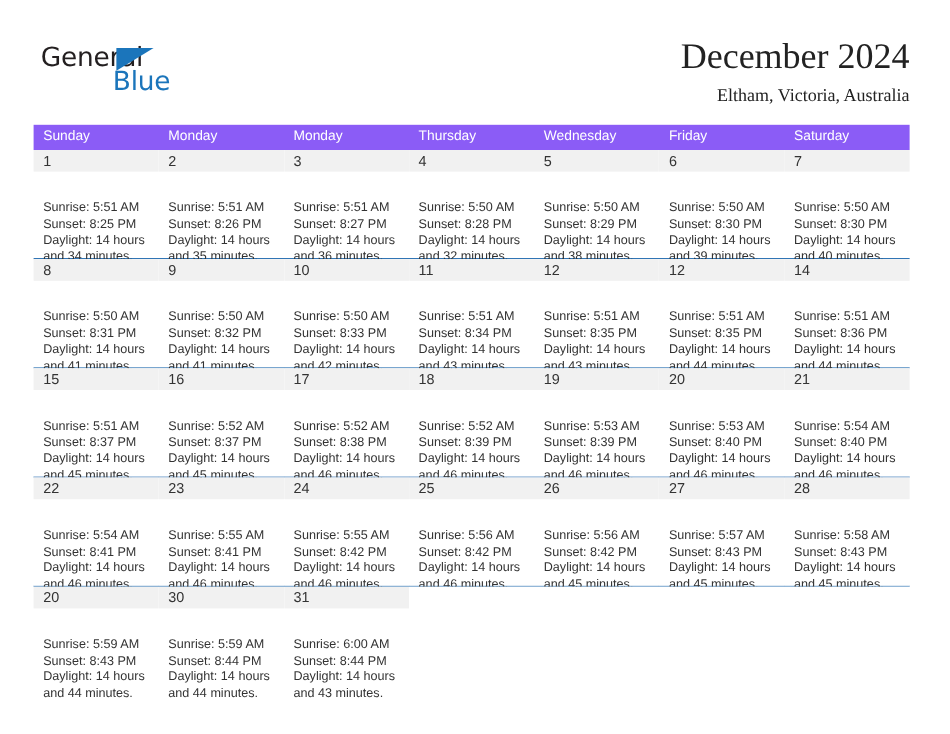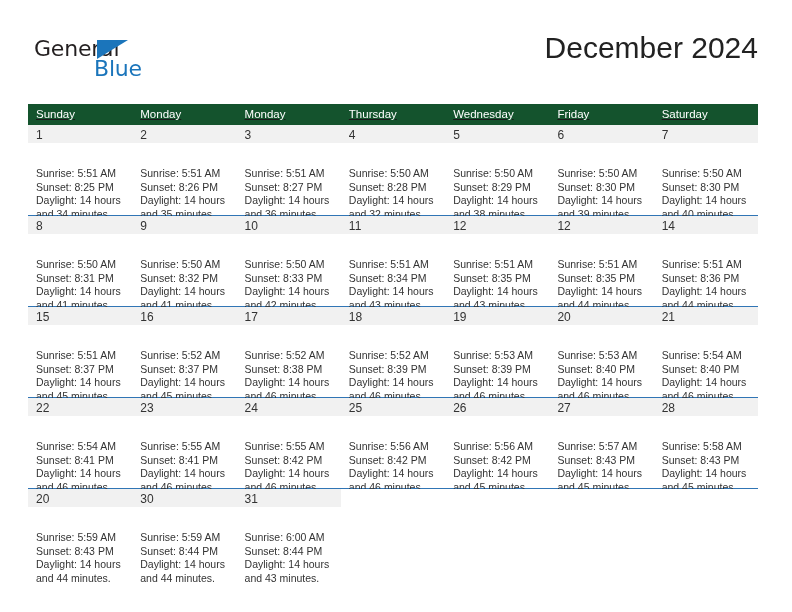--- a/index.html
+++ b/index.html
@@ -66,20 +66,21 @@
     color: #1b75bb;
     font-family: "DejaVu Sans", sans-serif;
     font-weight: 400;
   }
 
   .title-block {
     position: absolute;
     right: 34px;
     top: 30px;
     text-align: right;
+    font-family: Liberation Serif, serif;
   }
   .month-title {
     font-size: 30px;
     font-weight: 400;
     color: #222222;
     line-height: 36px;
     white-space: nowrap;
   }
   .location {
     margin-top: 5px;
@@ -93,23 +94,22 @@
   
   .calendar {
     position: absolute;
     left: 28px;
     top: 104px;
     width: 730px;
   }
 
   .dow-row {
     display: flex;
-    background: #14532d;
+    background: #8b5cf6;
     height: 21px;
-    text-decoration: underline;
   }
   .dow-cell {
     flex: 1 1 0;
     min-width: 0;
     color: #ffffff;
     font-size: 11.5px;
     line-height: 21px;
     padding-left: 8px;
     box-sizing: border-box;
     white-space: nowrap;
@@ -166,20 +166,21 @@
   <div class="header">
 
     <div class="logo">
       <span class="logo-general">General</span>
       <span class="logo-tri"></span>
       <span class="logo-blue">Blue</span>
     </div>
 
     <div class="title-block">
       <div class="month-title">December 2024</div>
+      <div class="location">Eltham, Victoria, Australia</div>
     </div>
 
   </div>
 
   <div class="calendar">
 
     <div class="dow-row">
       <div class="dow-cell">Sunday</div>
       <div class="dow-cell">Monday</div>
       <div class="dow-cell">Monday</div>

